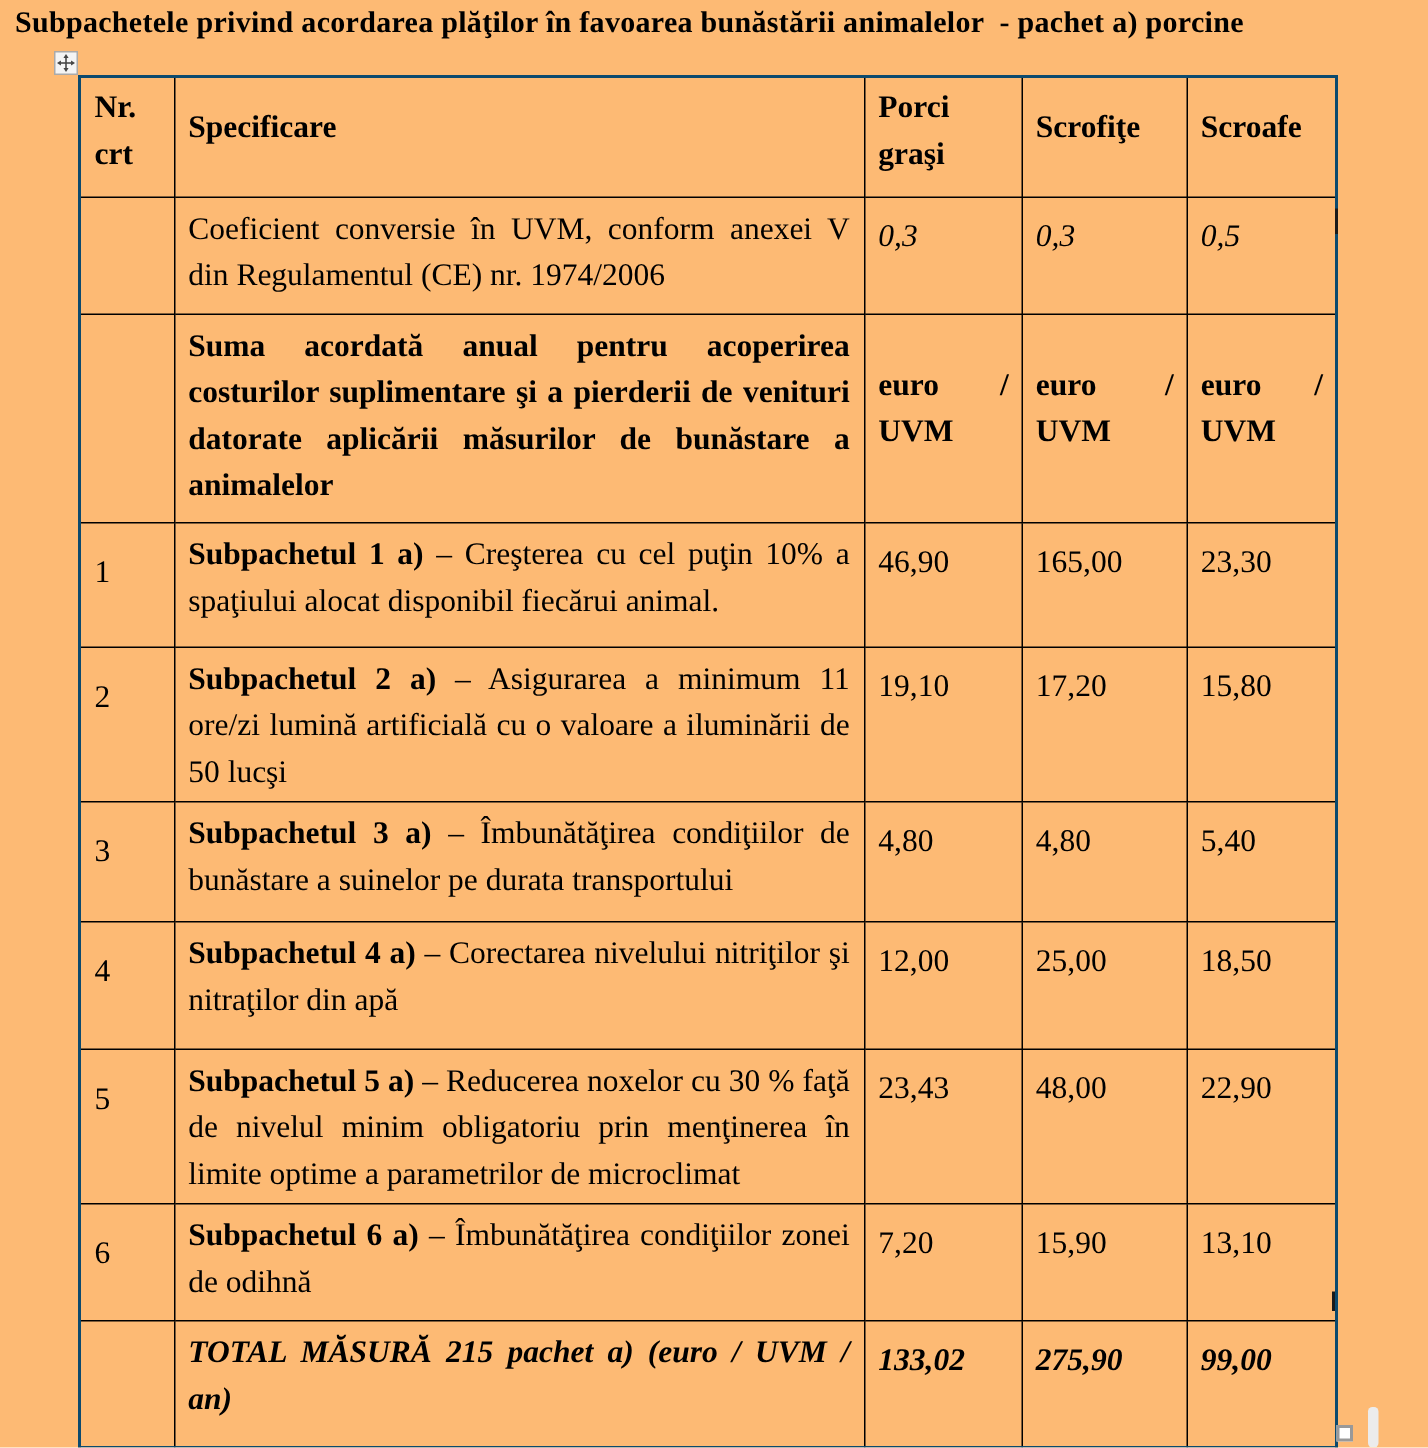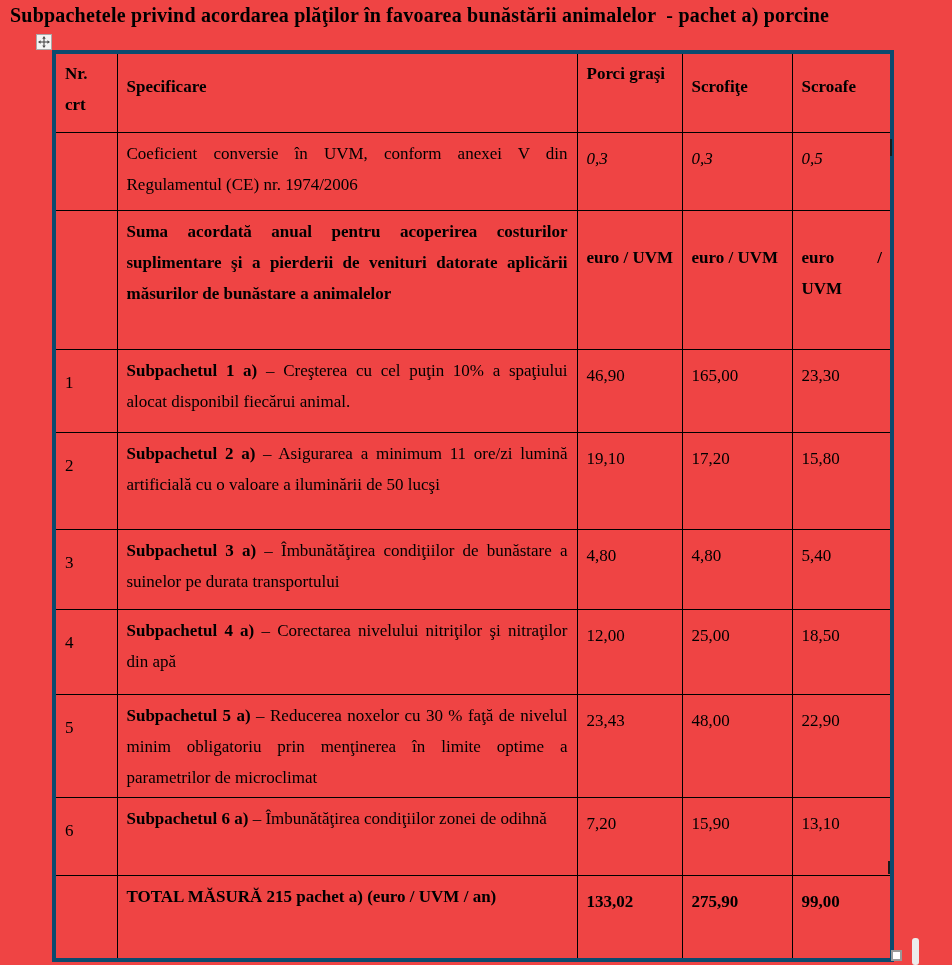--- a/index.html
+++ b/index.html
@@ -1,21 +1,21 @@
 <!DOCTYPE html>
 <html><head>
 <meta charset="utf-8">
 <style>
   * { margin: 0; padding: 0; box-sizing: border-box; }
   html, body { background: #ffffff; }
   .page {
     position: relative;
     width: 952px;
     height: 965px;
-    background: #ef4444;
+    background: #fdba74;
     font-family: "Liberation Serif", serif;
     color: #000;
     overflow: hidden;
   }
   .doc-title {
     position: absolute;
     left: 10px;
     top: 4px;
     width: 940px;
     font-size: 20px;
@@ -37,22 +37,22 @@
     cursor: move;
   }
   .move-handle svg { width: 12px; height: 12px; display: block; }
   .doc-table {
     position: absolute;
     left: 52px;
     top: 50px;
     width: 838px;
     border-collapse: collapse;
     table-layout: fixed;
-    border: 4px solid #0c4a6e;
-    font-size: 17px;
+    border: 2px solid #0c4a6e;
+    font-size: 21px;
     line-height: 31px;
   }
   .doc-table th, .doc-table td {
     border: 1px solid #000;
     vertical-align: top;
     overflow: hidden;
   }
   
   th.col-head { font-weight: bold; text-align: left; padding: 4px 8px 4px 9px; }
   th.col-head.lower { padding-top: 17px; }
@@ -71,21 +71,21 @@
   
   tr.h-header { height: 80px; }
   tr.h-coef   { height: 78px; }
   tr.h-suma   { height: 139px; }
   tr.h-r1     { height: 83px; }
   tr.h-r2     { height: 97px; }
   tr.h-r3     { height: 80px; }
   tr.h-r4     { height: 85px; }
   tr.h-r5     { height: 100px; }
   tr.h-r6     { height: 78px; }
-  tr.h-total  { height: 85px; }
+  tr.h-total  { height: 85px; font-style: italic; }
   .resize-handle {
     position: absolute;
     left: 891px;
     top: 950px;
     width: 11px;
     height: 11px;
     border: 2px solid #999;
     background: #fff;
     cursor: nwse-resize;
   }

